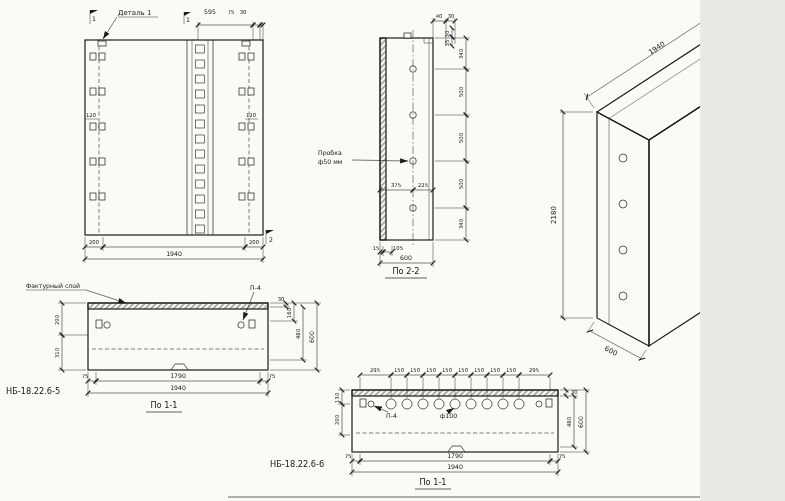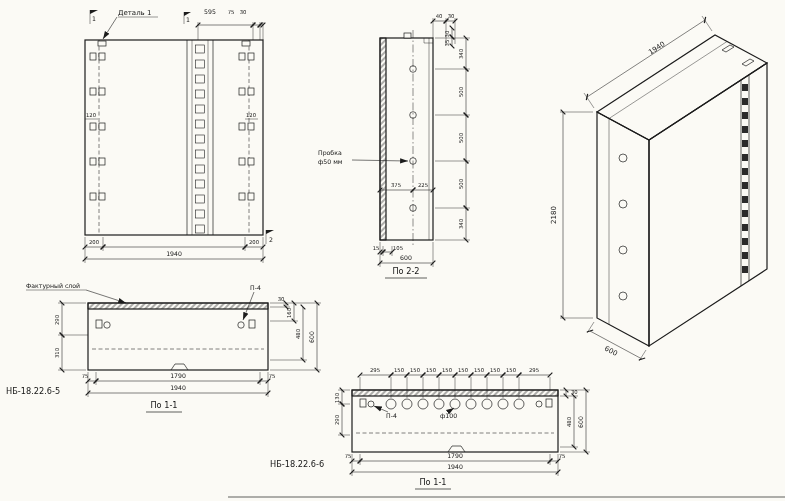--- a/index.html
+++ b/index.html
@@ -1,16 +1,16 @@
 <!DOCTYPE html>
 <html><head>
 <meta charset="utf-8">
 <style>
   html,body{margin:0;padding:0;background:#e9e8e3;}
-  .sheet{width:785px;height:501px;background:#fbfaf5;position:relative;overflow:hidden;}
+  .sheet{width:700px;height:501px;background:#fbfaf5;position:relative;overflow:hidden;}
   svg{display:block}
   .o{fill:none;stroke:#1c1c1c;stroke-width:1.2}
   .m{fill:none;stroke:#1c1c1c;stroke-width:0.7}
   .t{fill:none;stroke:#1c1c1c;stroke-width:0.45}
   .dsh{fill:none;stroke:#1c1c1c;stroke-width:0.55;stroke-dasharray:4 2.5}
   .cl{fill:none;stroke:#1c1c1c;stroke-width:0.5;stroke-dasharray:8 2.5 1.5 2.5}
   .dim{fill:none;stroke:#1c1c1c;stroke-width:0.55;marker-start:url(#tk);marker-end:url(#tk)}
   .ext{fill:none;stroke:#1c1c1c;stroke-width:0.45}
   .ldr{fill:none;stroke:#1c1c1c;stroke-width:0.6;marker-end:url(#arr)}
   .fl{fill:#1c1c1c;stroke:none}

